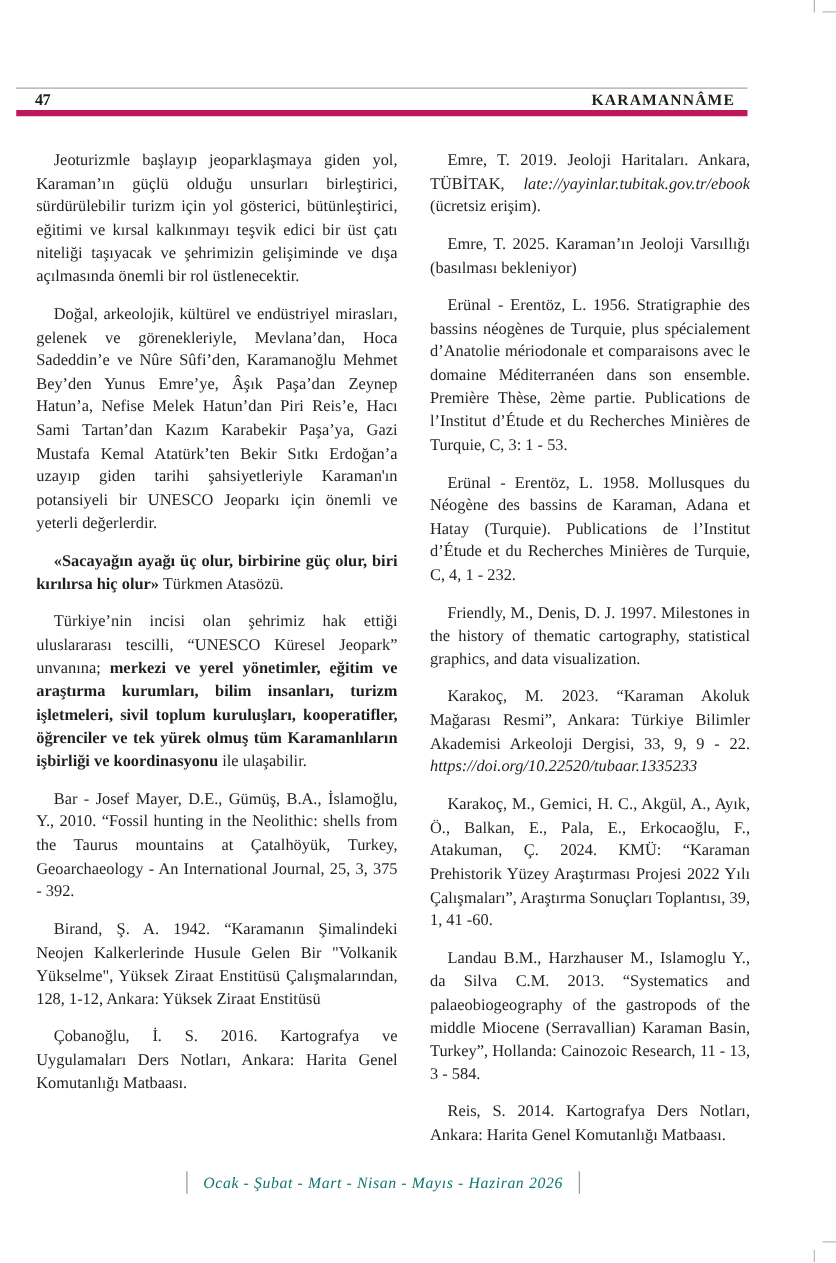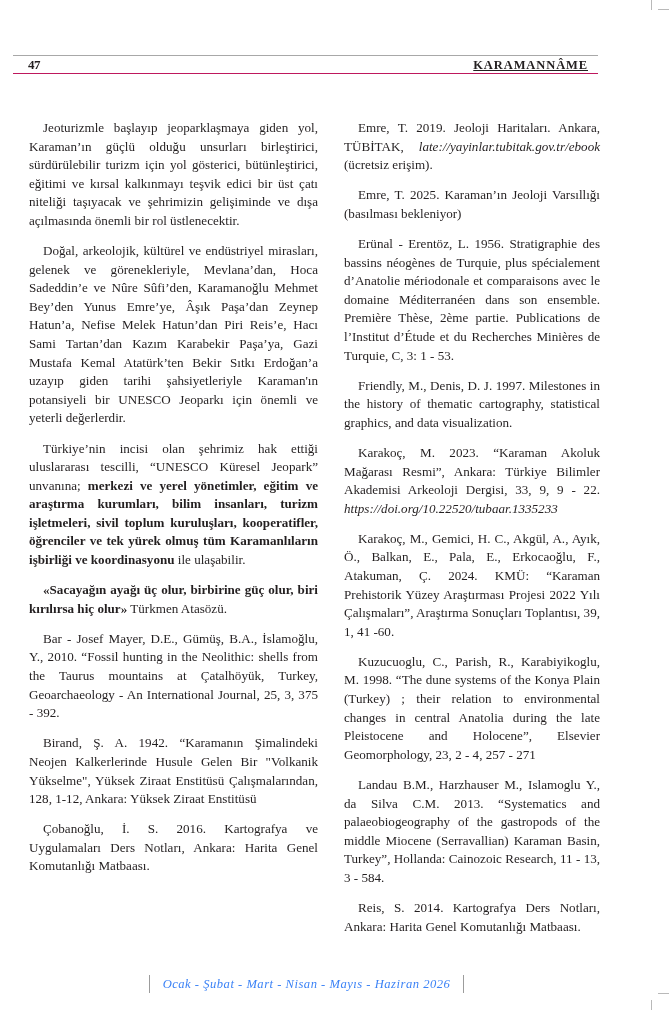--- a/index.html
+++ b/index.html
@@ -3,75 +3,75 @@
 <meta charset="utf-8">
 <style>
   html, body { margin: 0; padding: 0; }
   body {
     width: 669px; height: 1010px; position: relative; overflow: hidden;
     background: #ffffff; color: #231f20;
     font-family: "Liberation Serif", "DejaVu Serif", serif;
   }
   .crop-mark { position: absolute; background: #b9b9b9; }
   .header {
-    position: absolute; left: 13px; top: 55px; width: 585px; height: 17px;
-    border-top: 1px solid #a8a8a8; border-bottom: 1px solid #be185d;
+    position: absolute; left: 13px; top: 70px; width: 585px; height: 17px;
+    border-top: 1px solid #a8a8a8; border-bottom: 5px solid #be185d;
   }
   .header .pageno {
     position: absolute; left: 15px; top: 1px; font-weight: bold;
     font-size: 13px; letter-spacing: -0.5px;
   }
   .header .journal {
     position: absolute; right: 10px; top: 2px; font-weight: bold;
-    font-size: 12.5px; letter-spacing: 0.9px; text-decoration: underline;
+    font-size: 12.5px; letter-spacing: 0.9px;
   }
   .col { position: absolute; top: 119px; font-size: 13.1px; line-height: 18.6px; text-align: justify; }
   .col.left { left: 29px; width: 289px; }
   .col.right { left: 344px; width: 256px; }
   .col p { margin: 0 0 11.5px 0; text-indent: 14px; hyphens: manual; }
   .col h2 { margin: 0 0 8px 0; font-size: 13.1px; font-weight: bold; }
   .col h2.kaynakca { margin-top: 36px; }
   .col .ref { text-indent: 14px; }
   .b { font-weight: bold; }
   .i { font-style: italic; }
   .footer {
     position: absolute; left: 149px; top: 937px; width: 313px; height: 18px;
     border-left: 1px solid #9c9c9c; border-right: 1px solid #9c9c9c;
     text-align: center; font-style: italic; font-size: 12.6px; line-height: 18px;
-    letter-spacing: 0.5px; color: #3b82f6; margin-top: 38px;
+    letter-spacing: 0.5px; color: #0f766e;
   }
 </style>
 </head>
 <body>
 
 <div class="crop-mark" style="left:651px; top:0; width:1px; height:10px;"></div>
 <div class="crop-mark" style="left:658px; top:9px; width:11px; height:1px;"></div>
 <div class="crop-mark" style="left:658px; top:993px; width:11px; height:1px;"></div>
 <div class="crop-mark" style="left:651px; top:1000px; width:1px; height:10px;"></div>
 
 <div class="header">
   <span class="pageno">47</span>
   <span class="journal">KARAMANNÂME</span>
 </div>
 
 <div class="col left">
   <p>Jeoturizmle başlayıp jeoparklaşmaya giden yol, Karaman’ın güçlü olduğu unsurları birleştirici, sürdürülebilir turizm için yol gösterici, bütünleştirici, eğitimi ve kırsal kalkınmayı teşvik edici bir üst çatı niteliği taşıyacak ve şehrimizin gelişiminde ve dışa açılmasında önemli bir rol üstlenecektir.</p>
   <p>Doğal, arkeolojik, kültürel ve endüstriyel mirasları, gelenek ve görenekleriyle, Mevlana’dan, Hoca Sadeddin’e ve Nûre Sûfi’den, Karamanoğlu Mehmet Bey’den Yunus Emre’ye, Âşık Paşa’dan Zeynep Hatun’a, Nefise Melek Hatun’dan Piri Reis’e, Hacı Sami Tartan’dan Kazım Karabekir Paşa’ya, Gazi Mustafa Kemal Atatürk’ten Bekir Sıtkı Erdoğan’a uzayıp giden tarihi şahsiyetleriyle Karaman'ın potansiyeli bir UNESCO Jeoparkı için önemli ve yeterli değerlerdir.</p>
+  <p><span class="b">«Sacayağın ayağı üç olur, birbirine güç olur, biri kırılırsa hiç olur»</span><span> Türkmen Atasözü.</span></p>
   <p><span>Türkiye’nin incisi olan şehrimiz hak ettiği uluslararası tescilli, “UNESCO Küresel Jeopark” unvanına; </span><span class="b">merkezi ve yerel yönetimler, eğitim ve araştırma kurumları, bilim insanları, turizm işletmeleri, sivil toplum kuruluşları, kooperatifler, öğrenciler ve tek yürek olmuş tüm Karamanlıların işbirliği ve koordinasyonu</span><span> ile ulaşabilir.</span></p>
-  <p><span class="b">«Sacayağın ayağı üç olur, birbirine güç olur, biri kırılırsa hiç olur»</span><span> Türkmen Atasözü.</span></p>
   <p class="ref">Bar - Josef Mayer, D.E., Gümüş, B.A., İslamoğlu, Y., 2010. “Fossil hunting in the Neolithic: shells from the Taurus mountains at Çatalhöyük, Turkey, Geoarchaeology - An International Journal, 25, 3, 375 - 392.</p>
   <p class="ref">Birand, Ş. A. 1942. “Karamanın Şimalindeki Neojen Kalkerlerinde Husule Gelen Bir "Volkanik Yükselme", Yüksek Ziraat Enstitüsü Çalışmalarından, 128, 1-12, Ankara: Yüksek Ziraat Enstitüsü</p>
   <p class="ref">Çobanoğlu, İ. S. 2016. Kartografya ve Uygulamaları Ders Notları, Ankara: Harita Genel Komutanlığı Matbaası.</p>
 </div>
 
 <div class="col right">
   <p class="ref"><span>Emre, T. 2019. Jeoloji Haritaları. Ankara, TÜBİTAK, </span><span class="i">late://yayinlar.tubitak.gov.tr/ebook</span><span> (ücretsiz erişim).</span></p>
   <p class="ref">Emre, T. 2025. Karaman’ın Jeoloji Varsıllığı (basılması bekleniyor)</p>
   <p class="ref">Erünal - Erentöz, L. 1956. Stratigraphie des bassins néogènes de Turquie, plus spécialement d’Anatolie mériodonale et comparaisons avec le domaine Méditerranéen dans son ensemble. Première Thèse, 2ème partie. Publications de l’Institut d’Étude et du Recherches Minières de Turquie, C, 3: 1 - 53.</p>
+  <p class="ref">Erünal - Erentöz, L. 1958. Mollusques du Néogène des bassins de Karaman, Adana et Hatay (Turquie). Publications de l’Institut d’Étude et du Recherches Minières de Turquie, C, 4, 1 - 232.</p>
   <p class="ref">Friendly, M., Denis, D. J. 1997. Milestones in the history of thematic cartography, statistical graphics, and data visualization.</p>
   <p class="ref"><span>Karakoç, M. 2023. “Karaman Akoluk Mağarası Resmi”, Ankara: Türkiye Bilimler Akademisi Arkeoloji Dergisi, 33, 9, 9 - 22. </span><span class="i">https://doi.org/10.22520/tubaar.1335233</span></p>
   <p class="ref">Karakoç, M., Gemici, H. C., Akgül, A., Ayık, Ö., Balkan, E., Pala, E., Erkocaoğlu, F., Atakuman, Ç. 2024. KMÜ: “Karaman Prehistorik Yüzey Araştırması Projesi 2022 Yılı Çalışmaları”, Araştırma Sonuçları Toplantısı, 39, 1, 41 -60.</p>
-  <p class="ref">Kuzucuoglu, C., Parish, R., Karabiyikoglu, M. 1998. “The dune systems of the Konya Plain (Turkey) ; their relation to environmental changes in central Anatolia during the late Pleistocene and Holocene”, Elsevier Geomorphology, 23, 2 - 4, 257 - 271</p>
   <p class="ref">Landau B.M., Harzhauser M., Islamoglu Y., da Silva C.M. 2013. “Systematics and palaeobiogeography of the gastropods of the middle Miocene (Serravallian) Karaman Basin, Turkey”, Hollanda: Cainozoic Research, 11 - 13, 3 - 584.</p>
   <p class="ref">Reis, S. 2014. Kartografya Ders Notları, Ankara: Harita Genel Komutanlığı Matbaası.</p>
 </div>
 
 <div class="footer">Ocak - Şubat - Mart - Nisan - Mayıs - Haziran 2026</div>
 
 </body></html>

